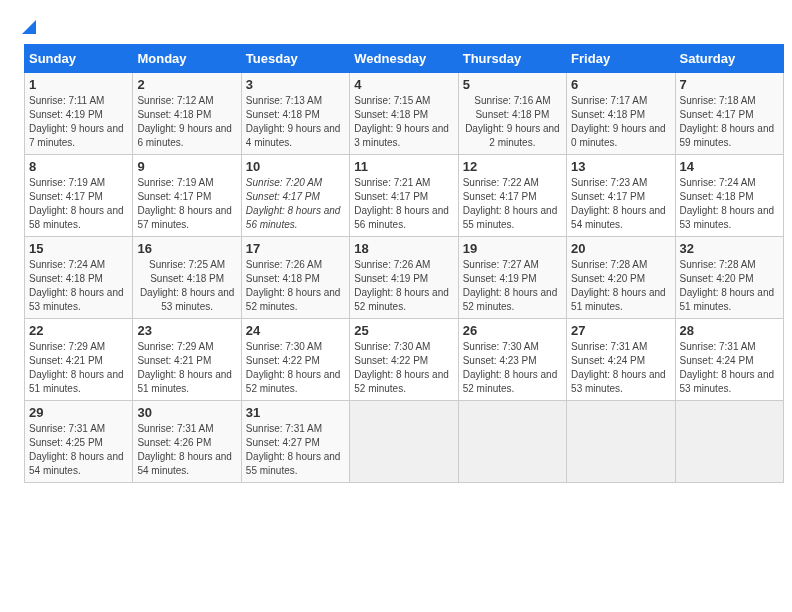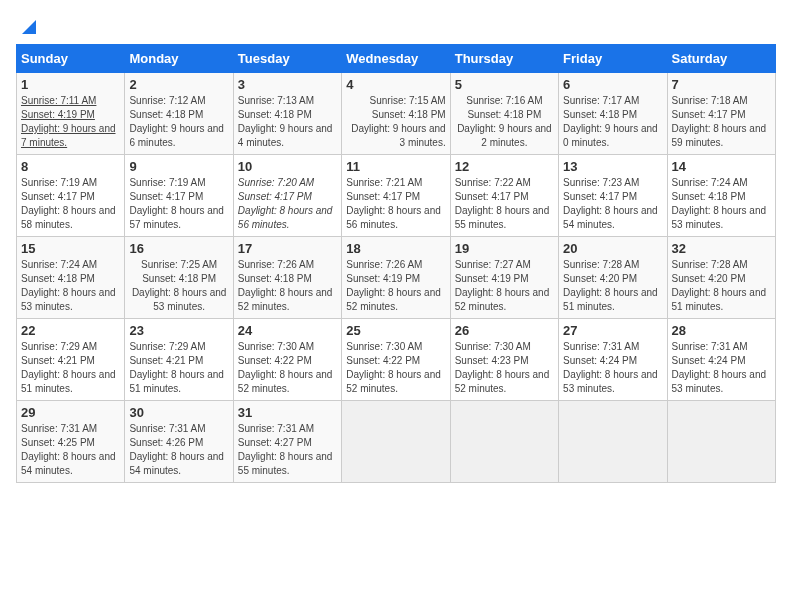--- a/index.html
+++ b/index.html
@@ -23,20 +23,21 @@
     }
     .logo-text-general { font-size: 18px; color: #333; font-weight: normal; }
     .logo-text-blue { font-size: 18px; color: #1a73e8; font-weight: bold; }
     .title-block { text-align: right; }
     .title-block h1 { font-size: 32px; font-weight: bold; color: #333; }
     .title-block h2 { font-size: 16px; font-weight: normal; color: #555; }
     table {
       width: 100%;
       border-collapse: collapse;
       font-size: 11px;
+      margin-left: 8px;
     }
     thead tr th {
       background: #1a73e8;
       color: #fff;
       padding: 6px 4px;
       text-align: left;
       font-size: 13px;
       font-weight: bold;
       border: 1px solid #1a73e8;
     }
@@ -93,39 +94,39 @@
         <th>Wednesday</th>
         <th>Thursday</th>
         <th>Friday</th>
         <th>Saturday</th>
       </tr>
   </thead>
   <tbody id="calendar-body">
   <tr>
         <td>
           <span class="day-number">1</span>
-          <div class="day-detail" style="white-space: pre-line; text-decoration: underline;">Sunrise: 7:11 AM
+          <div class="day-detail" style="white-space: pre-line;">Sunrise: 7:11 AM
 Sunset: 4:19 PM
 Daylight: 9 hours and 7 minutes.</div>
         </td>
         <td>
           <span class="day-number">2</span>
           <div class="day-detail" style="white-space: pre-line;">Sunrise: 7:12 AM
 Sunset: 4:18 PM
 Daylight: 9 hours and 6 minutes.</div>
         </td>
         <td>
           <span class="day-number">3</span>
           <div class="day-detail" style="white-space: pre-line;">Sunrise: 7:13 AM
 Sunset: 4:18 PM
 Daylight: 9 hours and 4 minutes.</div>
         </td>
         <td>
           <span class="day-number">4</span>
-          <div class="day-detail" style="white-space: pre-line; text-align: right;">Sunrise: 7:15 AM
+          <div class="day-detail" style="white-space: pre-line;">Sunrise: 7:15 AM
 Sunset: 4:18 PM
 Daylight: 9 hours and 3 minutes.</div>
         </td>
         <td>
           <span class="day-number">5</span>
           <div class="day-detail" style="white-space: pre-line; text-align: center;">Sunrise: 7:16 AM
 Sunset: 4:18 PM
 Daylight: 9 hours and 2 minutes.</div>
         </td>
         <td>

